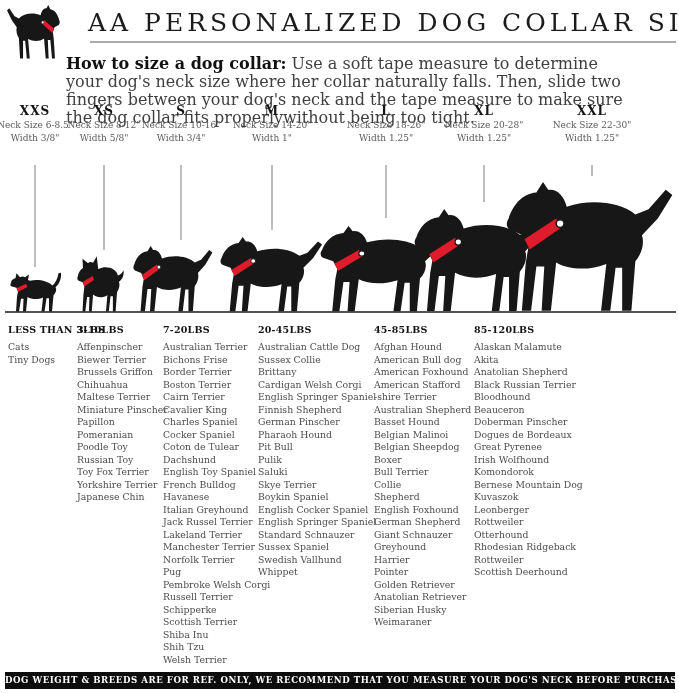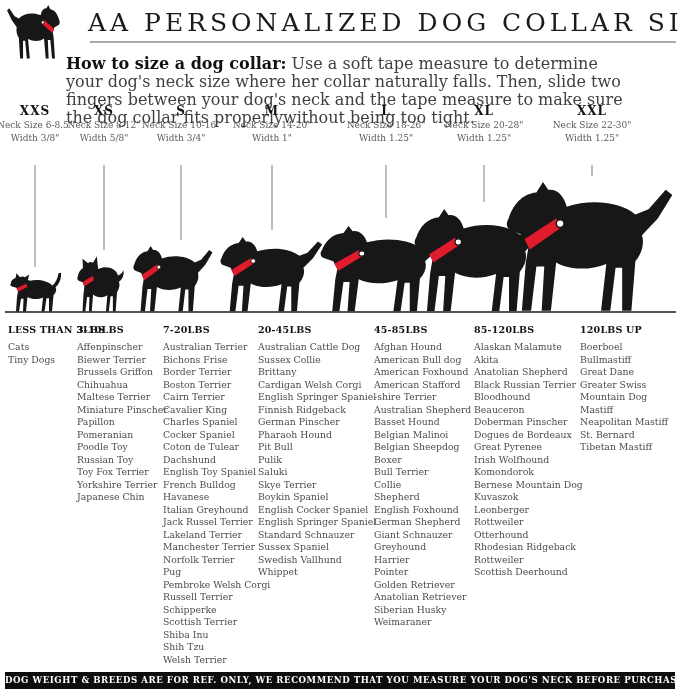--- a/index.html
+++ b/index.html
@@ -196,21 +196,21 @@
       </div>
   </div>
   <div class="breed-col" style="left:258px">
     <div class="breed-header">20-45LBS</div>
     <div class="breed-list">
         <div>Australian Cattle Dog</div>
         <div>Sussex Collie</div>
         <div>Brittany</div>
         <div>Cardigan Welsh Corgi</div>
         <div>English Springer Spaniel</div>
-        <div>Finnish Ridgeback</div>
+        <div>Finnish Shepherd</div>
         <div>German Pinscher</div>
         <div>Pharaoh Hound</div>
         <div>Pit Bull</div>
         <div>Pulik</div>
         <div>Saluki</div>
         <div>Skye Terrier</div>
         <div>Boykin Spaniel</div>
         <div>English Cocker Spaniel</div>
         <div>English Springer Spaniel</div>
         <div>Standard Schnauzer</div>
@@ -264,30 +264,16 @@
         <div>Bernese Mountain Dog</div>
         <div>Kuvaszok</div>
         <div>Leonberger</div>
         <div>Rottweiler</div>
         <div>Otterhound</div>
         <div>Rhodesian Ridgeback</div>
         <div>Rottweiler</div>
         <div>Scottish Deerhound</div>
       </div>
   </div>
-  <div class="breed-col" style="left:580px">
-    <div class="breed-header">120LBS UP</div>
-    <div class="breed-list">
-        <div>Boerboel</div>
-        <div>Bullmastiff</div>
-        <div>Great Dane</div>
-        <div>Greater Swiss</div>
-        <div>Mountain Dog</div>
-        <div>Mastiff</div>
-        <div>Neapolitan Mastiff</div>
-        <div>St. Bernard</div>
-        <div>Tibetan Mastiff</div>
-      </div>
-  </div>
 
   <div class="footer-bar">DOG WEIGHT &amp; BREEDS ARE FOR REF. ONLY, WE RECOMMEND THAT YOU MEASURE YOUR DOG'S NECK BEFORE PURCHASE</div>
 
 </div>
 
 </body></html>

